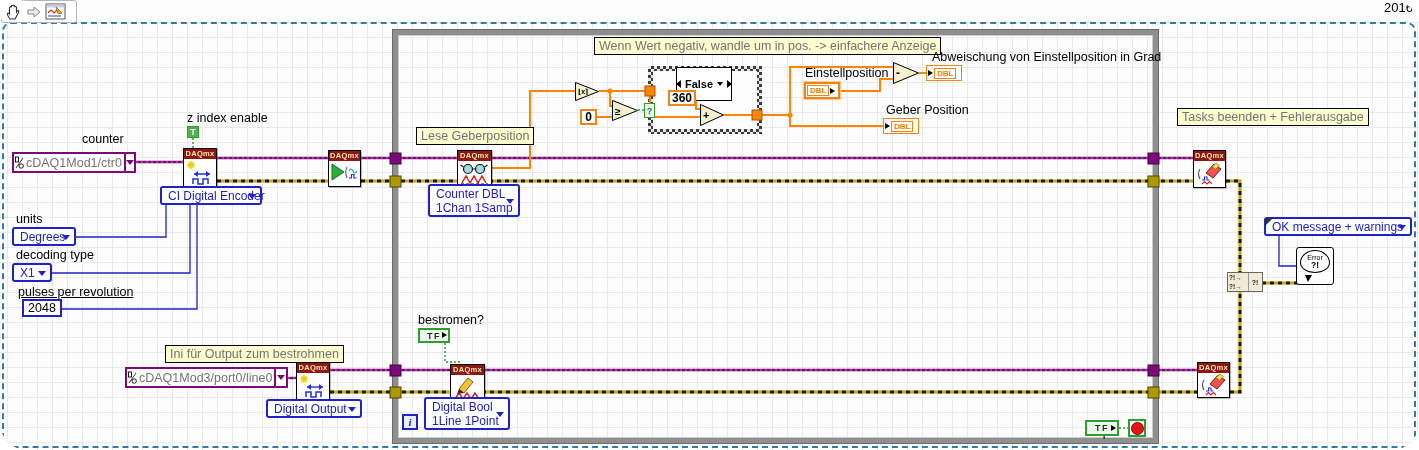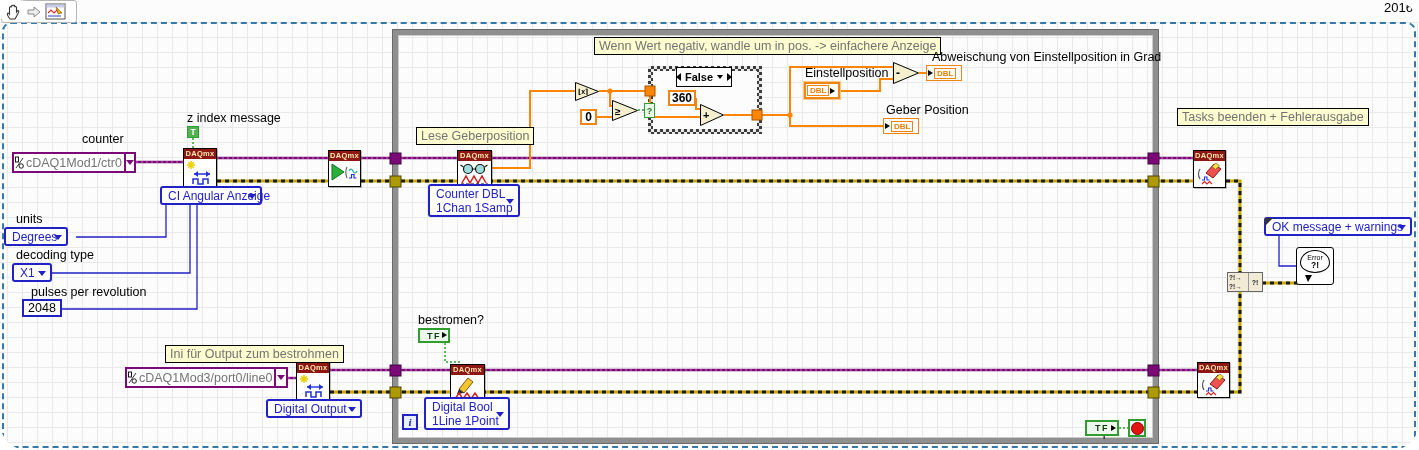--- a/index.html
+++ b/index.html
@@ -198,53 +198,53 @@
           <rect x="0.5" y="1" width="3" height="5" fill="none" stroke="#000" stroke-width=".9"></rect>
           <circle cx="6.2" cy="10" r="2.2" fill="none" stroke="#000" stroke-width=".9"></circle>
         </svg>
     </span>
     <span class="name">cDAQ1Mod1/ctr0</span>
     <span class="ddseg">
         <span class="ptri"></span>
       </span>
   </div>
 
-  <div class="txt" style="left:187px;top:111px;">z index message</div>
+  <div class="txt" style="left:187px;top:111px;">z index enable</div>
   <div class="tconst" style="left:187px;top:126px;width:12px;height:12px;">T</div>
 
   <div class="daq" style="left:183px;top:148px;width:34px;height:40px;">
     <div class="hd">DAQmx</div>
     <div class="bd">
       <svg width="32" height="28" viewBox="0 0 32 28">
           <path d="M7 2v8M3 6h8M4.2 3.2l5.6 5.6M9.8 3.2l-5.6 5.6" stroke="#ecd000" stroke-width="1.6"></path>
           <path d="M10 15h16" stroke="#2130d8" stroke-width="1.4"></path>
           <path d="M10 15l4-3v6z M26 15l-4-3v6z" fill="#2130d8"></path>
           <path d="M9 25v-5h5v5h5v-5h5v5" stroke="#2130d8" stroke-width="1.5" fill="none"></path>
         </svg>
     </div>
   </div>
 
   <div class="dd" style="left:160px;top:186px;width:102px;height:19px;">
-    <span>CI Angular Anzeige</span>
+    <span>CI Digital Encoder</span>
     <span class="tri-dn"></span>
   </div>
 
   <div class="txt" style="left:16px;top:212px;">units</div>
-  <div class="dd" style="left:4px;top:227px;width:64px;height:19px;">
+  <div class="dd" style="left:12px;top:227px;width:64px;height:19px;">
     <span>Degrees</span>
     <span class="tri-dn"></span>
   </div>
 
   <div class="txt" style="left:16px;top:248px;">decoding type</div>
   <div class="dd" style="left:12px;top:263px;width:40px;height:19px;">
     <span>X1</span>
     <span class="tri-dn"></span>
   </div>
 
-  <div class="txt" style="left:31px;top:285px;">pulses per revolution</div>
+  <div class="txt" style="left:18px;top:285px;text-decoration:underline;">pulses per revolution</div>
   <div class="nconst" style="left:22px;top:299px;width:40px;height:18px;">2048</div>
 
   <div class="daq" style="left:328px;top:150px;width:33px;height:37px;">
     <div class="hd">DAQmx</div>
     <div class="bd">
       <svg width="31" height="25" viewBox="0 0 31 25">
           <polygon points="3,3 3,19 15,11" fill="#29b038" stroke="#127022"></polygon>
           <path d="M18 6 q-2.5 5 0 11" stroke="#666" fill="none" stroke-width="1.2"></path>
           <path d="M20 10 q2 -4 4 0 q2 4 4 0" stroke="#18a7a0" stroke-width="1.2" fill="none"></path>
           <path d="M20 17 h2.5 v-3.5 h2.5 v3.5 h2.5" stroke="#2130d8" stroke-width="1.2" fill="none"></path>
@@ -314,21 +314,21 @@
     <span class="g" style="font-size:7px;">⌊x⌉</span>
   </div>
   <div class="oconst" style="left:580px;top:109px;width:17px;height:16px;">0</div>
   <div class="trinode" style="left:612px;top:100px;width:26px;height:21px;">
     <svg width="26" height="21">
         <polygon points="0.5,0.5 0.5,20.5 25.5,10.5" fill="#f3efcf" stroke="#000"></polygon>
       </svg>
     <span class="g" style="font-size:10px;">≥</span>
   </div>
 
-  <div class="selbox" style="left:676px;top:67px;width:56px;height:20px;">
+  <div class="selbox" style="left:676px;top:67px;width:56px;height:34px;">
     <span class="stri-l"></span>
     <span>False</span>
     <span class="stri-d"></span>
     <span class="stri-r"></span>
   </div>
   <div class="qsel" style="left:644px;top:103px;width:11px;height:15px;">?</div>
   <div class="oconst" style="left:668px;top:90px;width:28px;height:16px;">360</div>
   <div class="trinode" style="left:700px;top:104px;width:24px;height:22px;">
     <svg width="24" height="22">
         <polygon points="0.5,0.5 0.5,21.5 23.5,11" fill="#f3efcf" stroke="#000"></polygon>

